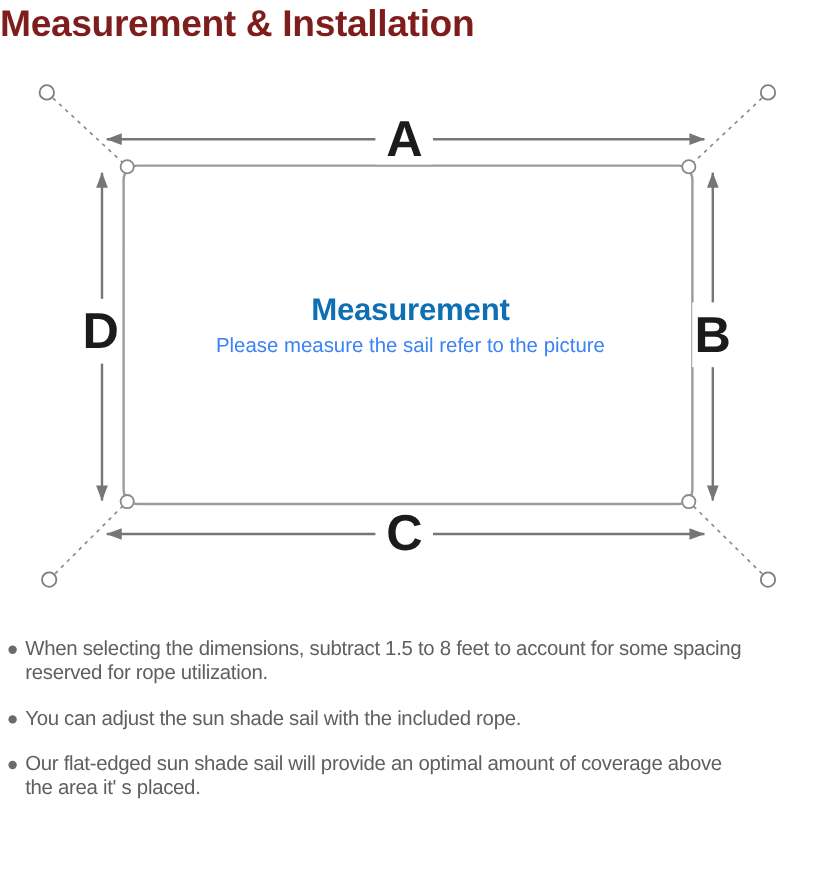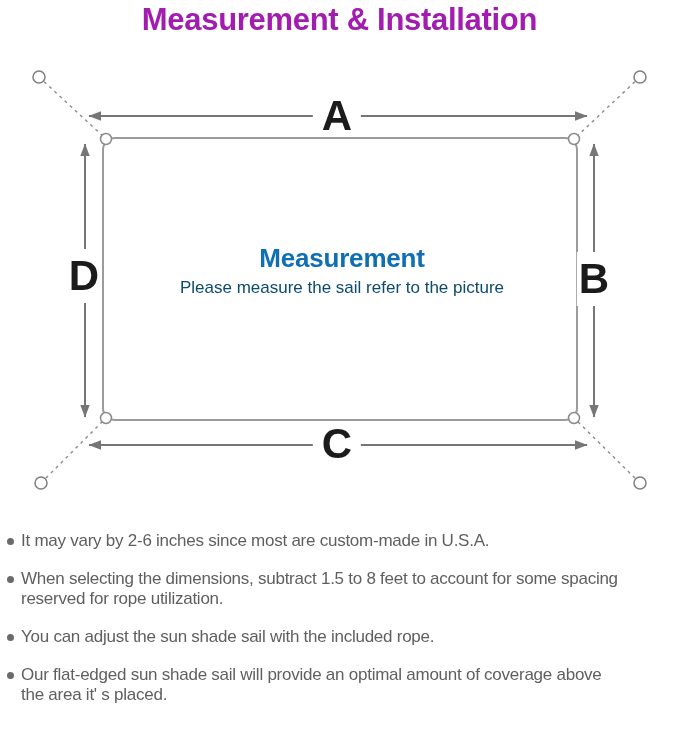--- a/index.html
+++ b/index.html
@@ -1,22 +1,22 @@
 <!DOCTYPE html>
 <html><head>
 <meta charset="utf-8">
 <style>
   html,body{margin:0;padding:0;background:#fff;}
   body{font-family:"Liberation Sans","DejaVu Sans",sans-serif;}
   .page{position:relative;width:679px;height:739px;background:#ffffff;overflow:hidden;margin:0 auto;}
 
   .title{
     position:absolute;top:1px;left:0;width:100%;
-    text-align:center;font-size:31px;line-height:38px;font-weight:bold;
-    color:#a21caf;letter-spacing:-0.3px;
+    font-size:31px;line-height:38px;font-weight:bold;
+    color:#7f1d1d;letter-spacing:-0.3px;
   }
 
   .diagram-svg{position:absolute;top:55px;left:0;width:679px;height:472px;}
 
   .dim-label{
     position:absolute;transform:translate(-50%,-50%);
     font-size:42px;font-weight:bold;color:#1b1b1b;
     background:#ffffff;line-height:1;
   }
   .dim-label.h{padding:0 9px;}   
@@ -26,21 +26,21 @@
   .label-c{left:337px;top:444px;}
   .label-d{left:84px;top:276px;}
 
   .center-text{
     position:absolute;left:103px;top:243px;width:478px;text-align:center;
   }
   .center-heading{
     font-size:26px;font-weight:bold;color:#0f6fb5;line-height:30px;letter-spacing:-0.2px;
   }
   .center-subtitle{
-    font-size:17px;color:#0c4a6e;margin-top:5px;line-height:20px;
+    font-size:17px;color:#3b82f6;margin-top:5px;line-height:20px;
   }
 
   .notes{position:absolute;left:6px;right:4px;top:531px;}
   .note-item{display:flex;margin-bottom:18px;}
   .note-dot{
     flex:0 0 auto;width:7px;height:7px;border-radius:50%;
     background:#6a6a6a;margin:7px 7px 0 1px;
   }
   .note-text{
     flex:1 1 auto;font-size:17px;line-height:20px;color:#5f5f5f;
@@ -98,24 +98,20 @@
   <div class="dim-label v label-d">D</div>
 
   <div class="center-text">
     <div class="center-heading">Measurement</div>
     <div class="center-subtitle">Please measure the sail refer to the picture</div>
   </div>
 
   <div class="notes">
     <div class="note-item">
       <span class="note-dot"></span>
-      <span class="note-text">It may vary by 2-6 inches since most are custom-made in U.S.A.</span>
-    </div>
-    <div class="note-item">
-      <span class="note-dot"></span>
       <span class="note-text">When selecting the dimensions, subtract 1.5 to 8 feet to account for some spacing
 reserved for rope utilization.</span>
     </div>
     <div class="note-item">
       <span class="note-dot"></span>
       <span class="note-text">You can adjust the sun shade sail with the included rope.</span>
     </div>
     <div class="note-item">
       <span class="note-dot"></span>
       <span class="note-text">Our flat-edged sun shade sail will provide an optimal amount of coverage above

